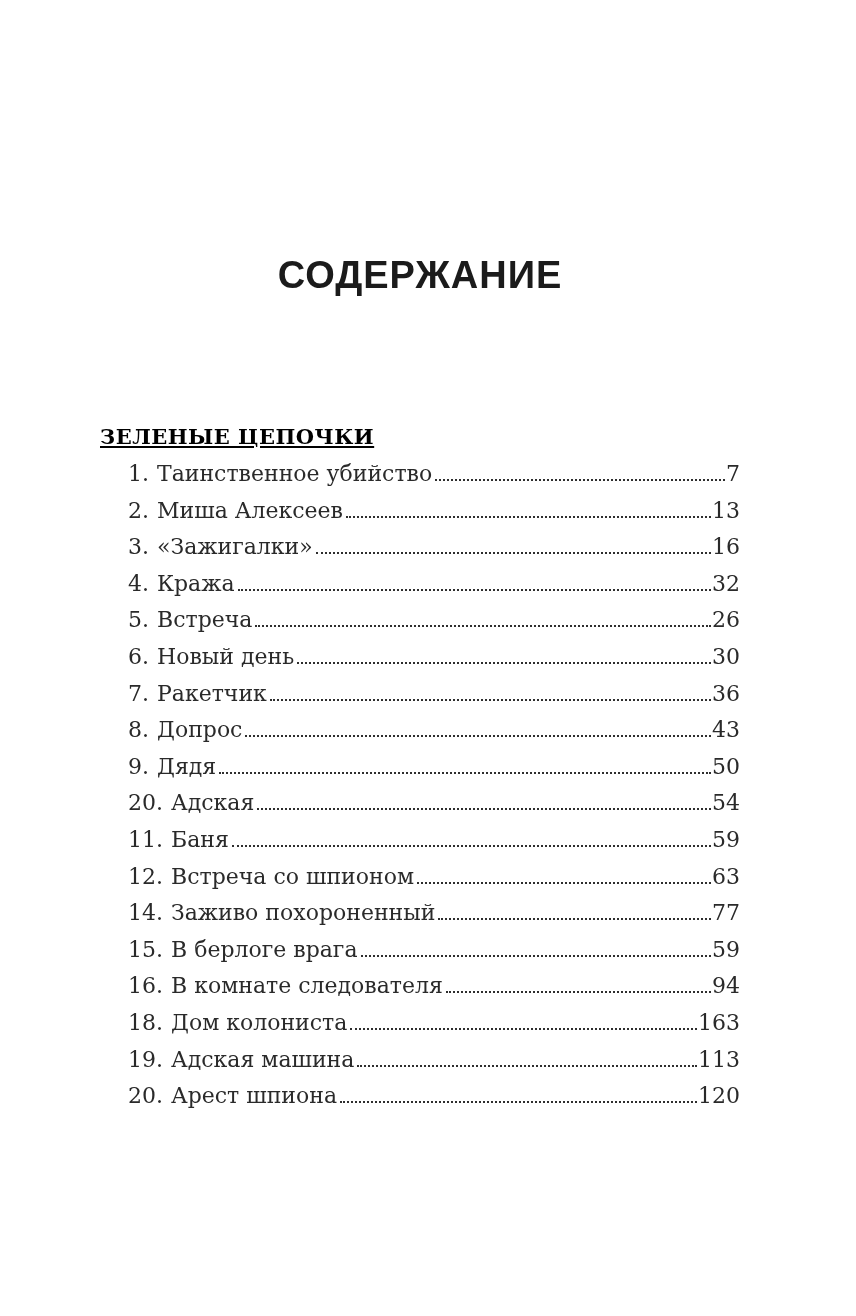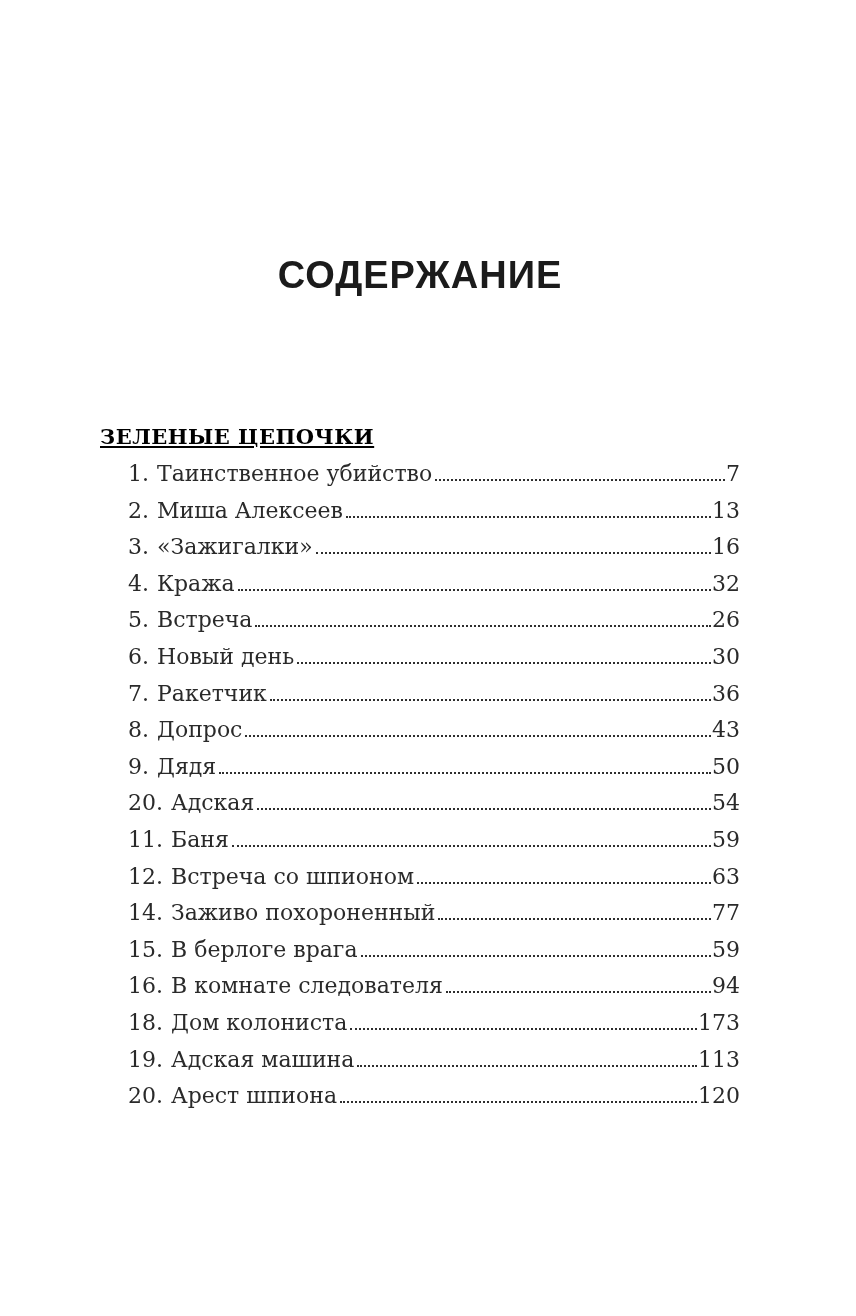--- a/index.html
+++ b/index.html
@@ -182,21 +182,21 @@
     <span class="entry-title">В комнате следователя</span>
     <span class="dot-leader"></span>
     <span class="entry-page">94</span>
   </div>
 
 
   <div class="entry">
     <span class="entry-number">18.</span>
     <span class="entry-title">Дом колониста</span>
     <span class="dot-leader"></span>
-    <span class="entry-page">173</span>
+    <span class="entry-page">163</span>
   </div>
 
   <div class="entry">
     <span class="entry-number">19.</span>
     <span class="entry-title">Адская машина</span>
     <span class="dot-leader"></span>
     <span class="entry-page">113</span>
   </div>
 
   <div class="entry">

